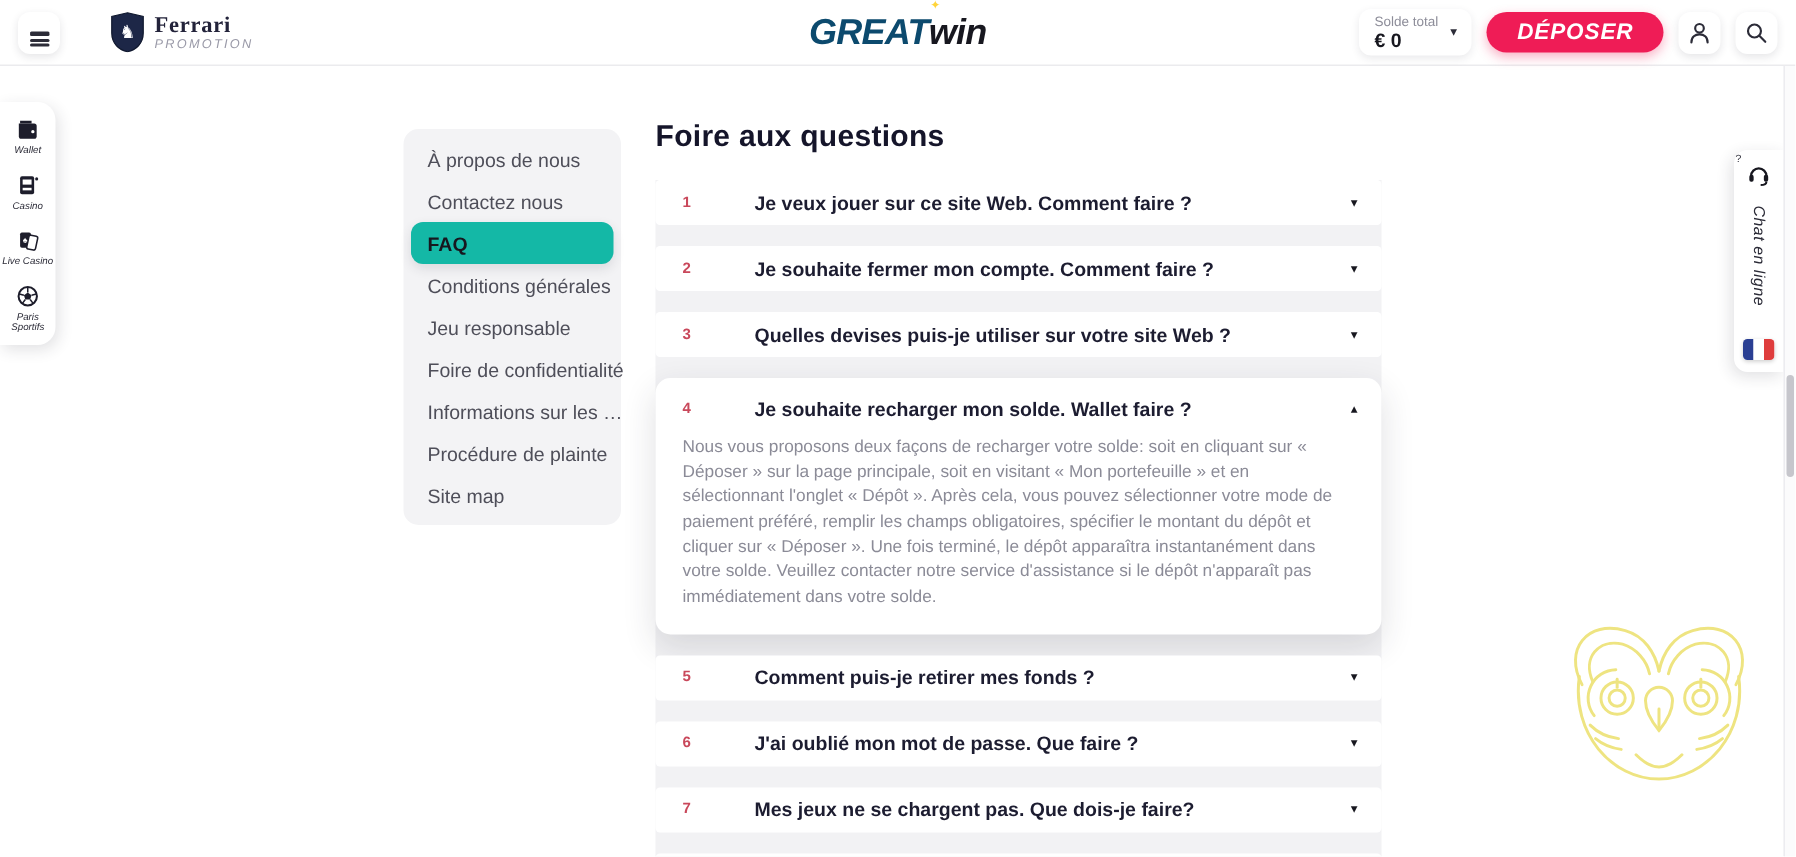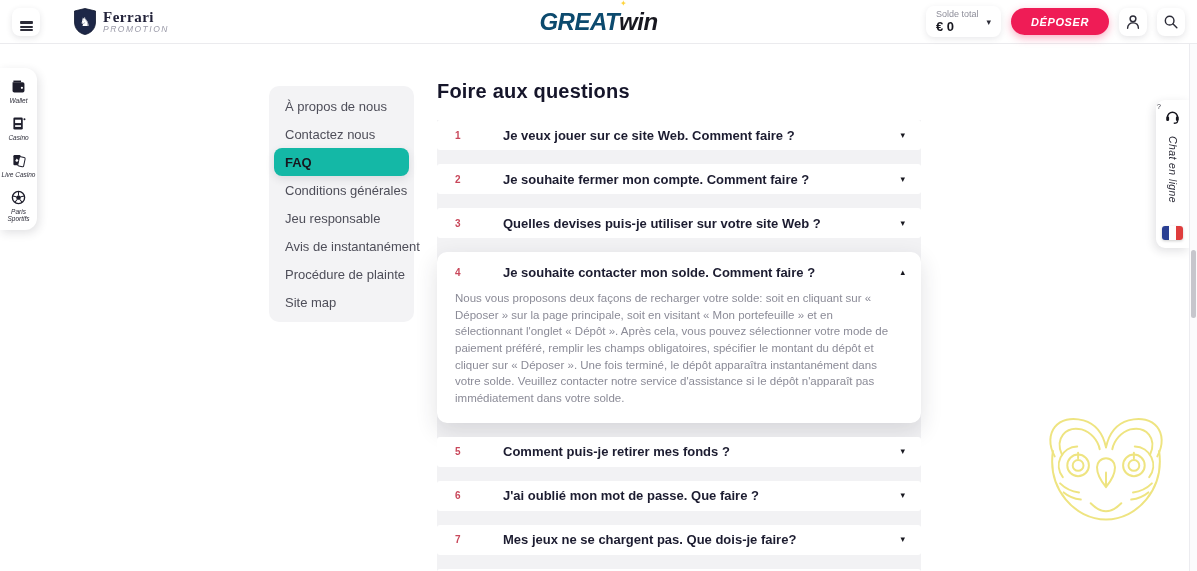--- a/index.html
+++ b/index.html
@@ -23,21 +23,21 @@
   .logo-great { color:#0c4a6e; }
   .logo-win { color:#17171f; position:relative; }
   .logo-spark { position:absolute; top:-9px; left:1px; font-size:8px; color:#ffd43a; font-style:normal; }
   .top-right { margin-left:auto; display:flex; align-items:center; gap:10px; }
   .balance { display:flex; align-items:center; gap:8px; background:#fff; border-radius:8px;
     padding:3px 10px; box-shadow:0 2px 6px rgba(40,40,60,.10); cursor:pointer; }
   .balance-label { font-size:9px; color:#8d8d99; line-height:11px; }
   .balance-value { font-size:13px; font-weight:bold; color:#17171f; line-height:14px; }
   .balance-caret { font-size:9px; color:#2c2c38; }
   .deposit-btn { height:27px; padding:0 20px; border:none; border-radius:14px; background:#ef1c56;
-    color:#fff; font-weight:bold; font-style:italic; font-size:11px; letter-spacing:.6px; cursor:pointer;
+    color:#fff; font-weight:bold; font-style:italic; font-size:15px; letter-spacing:.6px; cursor:pointer;
     box-shadow:0 3px 8px rgba(239,28,86,.35); }
   .stroke-ic { stroke:#2c2c38; stroke-width:1.6; fill:none; stroke-linecap:round; stroke-linejoin:round; }
 
   
   .quick-side { position:absolute; left:0; top:68px; width:37px; padding:10px 0 8px; background:#fff;
     border-radius:0 12px 12px 0; box-shadow:2px 3px 10px rgba(40,40,60,.14); z-index:20;
     display:flex; flex-direction:column; align-items:center; gap:11px; }
   .qs-item { display:flex; flex-direction:column; align-items:center; gap:2px; cursor:pointer; }
   .qs-item svg { width:17px; height:17px; }
   .qs-label { font-size:6.5px; font-style:italic; color:#2c2c38; text-align:center; line-height:7px; }
@@ -195,23 +195,26 @@
 
       <div class="nav-item">
         <span>Conditions générales</span>
       </div>
 
       <div class="nav-item">
         <span>Jeu responsable</span>
       </div>
 
       <div class="nav-item">
-        <span>Avis de instantanément</span>
-      </div>
-
+        <span>Foire de confidentialité</span>
+      </div>
+
+      <div class="nav-item">
+        <span>Informations sur les …</span>
+      </div>
 
       <div class="nav-item">
         <span>Procédure de plainte</span>
       </div>
 
       <div class="nav-item">
         <span>Site map</span>
       </div>
     </nav>
 
@@ -242,21 +245,21 @@
           <span class="faq-num">3</span>
           <span class="faq-q">Quelles devises puis-je utiliser sur votre site Web ?</span>
           <span class="faq-chev"></span>
         </div>
 
       </div>
 
       <div class="faq-item expanded">
         <div class="faq-head">
           <span class="faq-num">4</span>
-          <span class="faq-q">Je souhaite contacter mon solde. Comment faire ?</span>
+          <span class="faq-q">Je souhaite recharger mon solde. Wallet faire ?</span>
           <span class="faq-chev"></span>
         </div>
         <div class="faq-answer">Nous vous proposons deux façons de recharger votre solde: soit en cliquant sur « Déposer » sur la page principale, soit en visitant « Mon portefeuille » et en sélectionnant l'onglet « Dépôt ». Après cela, vous pouvez sélectionner votre mode de paiement préféré, remplir les champs obligatoires, spécifier le montant du dépôt et cliquer sur « Déposer ». Une fois terminé, le dépôt apparaîtra instantanément dans votre solde. Veuillez contacter notre service d'assistance si le dépôt n'apparaît pas immédiatement dans votre solde.</div>
       </div>
 
       <div class="faq-item">
         <div class="faq-head">
           <span class="faq-num">5</span>
           <span class="faq-q">Comment puis-je retirer mes fonds ?</span>
           <span class="faq-chev"></span>

